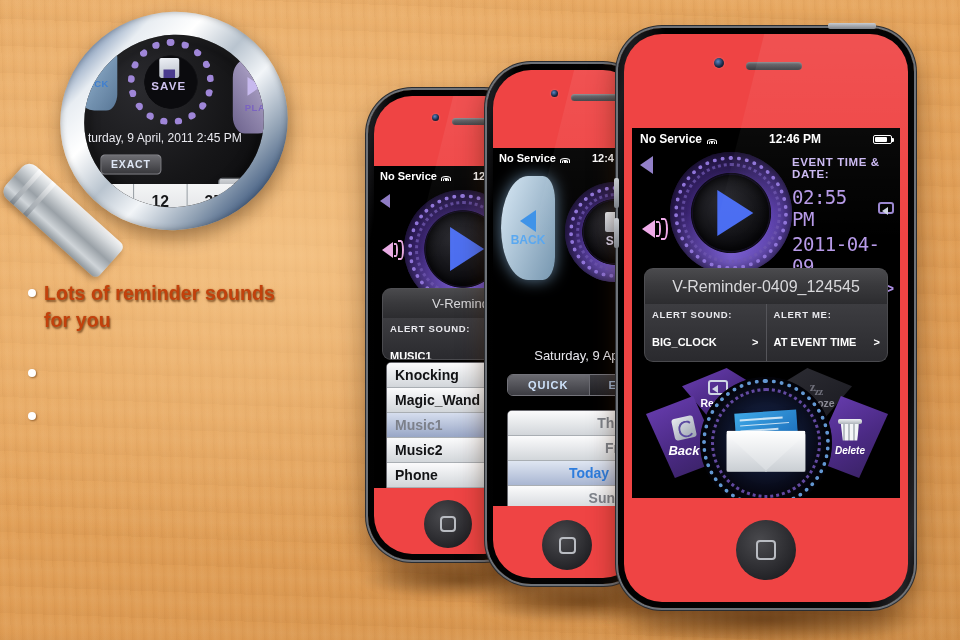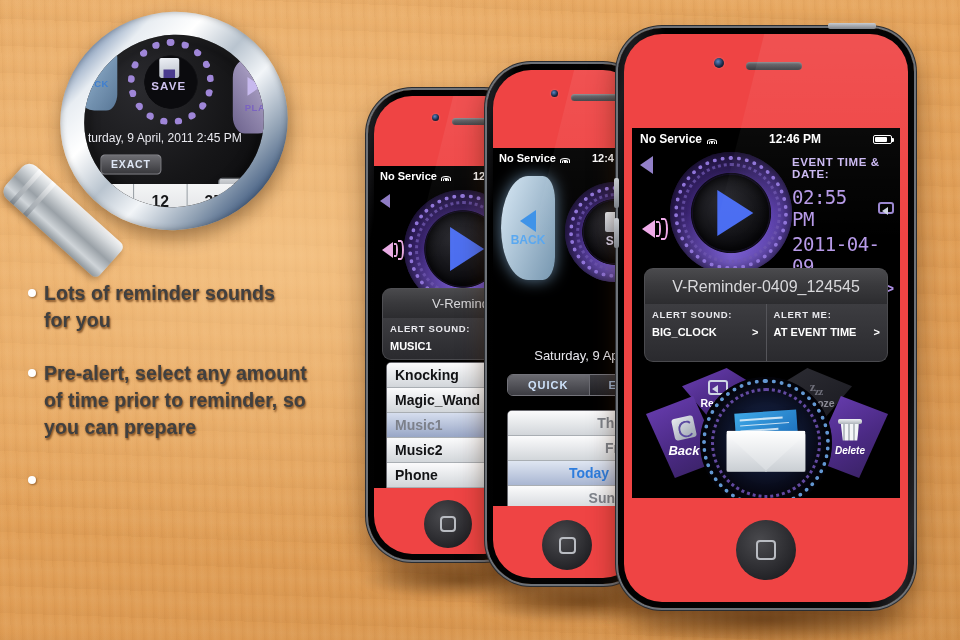--- a/index.html
+++ b/index.html
@@ -18,21 +18,21 @@
   
   .bullets { position:absolute; left:28px; top:280px; width:350px; }
   .bullet { display:flex; margin-bottom:26px; }
   .bullet:last-child { margin-bottom:0; }
   .dot {
     width:8px; height:8px; border-radius:50%; background:#fff;
     margin-top:9px; margin-right:8px; flex:0 0 8px;
     box-shadow:1px 1px 2px rgba(90,45,10,.55);
   }
   .btext {
-    color:#404040; font-size:19.5px; line-height:1.38; font-weight:bold;
+    color:#c2410c; font-size:19.5px; line-height:1.38; font-weight:bold;
     letter-spacing:.1px;
     text-shadow:1px 2px 2px rgba(95,50,12,.72), 0 0 2px rgba(120,60,15,.4);
   }
   .btext.tight { line-height:1.12; }
 
   
   .mag { position:absolute; left:8px; top:4px; width:290px; height:250px; }
   .mag-handle {
     position:absolute; left:6px; top:150px; width:130px; height:44px;
     transform:rotate(42deg); transform-origin:left center;
@@ -208,21 +208,21 @@
   }
   .infobar {
     position:absolute; display:flex;
     background:linear-gradient(180deg,#3d3d41,#2a2a2e);
     border:1px solid #4a4a4e; border-top:none; border-radius:0 0 9px 9px;
     color:#fff; overflow:hidden;
   }
   .infocell { flex:1; padding:5px 7px; }
   .infocell + .infocell { border-left:1px solid #55555a; }
   .infocell .lbl { font-size:9.5px; font-weight:bold; letter-spacing:.7px; color:#e9e9ee; }
-  .infocell .val { display:flex; justify-content:space-between; align-items:center; margin-top:6px; font-size:11px; font-weight:bold; color:#fff; }
+  .infocell .val { display:flex; justify-content:space-between; align-items:center; margin-top:16px; font-size:11px; font-weight:bold; color:#fff; }
 
   
   .cluster { position:absolute; }
   .center-ring {
     position:absolute; left:50%; top:50%; transform:translate(-50%,-50%);
     border-radius:50%;
     background:radial-gradient(circle at 50% 45%, #1a2b55 0%, #060610 62%, #000 100%);
     box-shadow:inset 0 0 20px #000;
   }
   .center-ring .d1 { position:absolute; inset:2px; border-radius:50%; border:4px dotted #6ea8e8; opacity:.9; }
@@ -380,25 +380,20 @@
   <div class="bullets">
     <div class="bullet">
       <span class="dot"></span>
       <div class="btext">
         <div>Lots of reminder sounds</div>
         <div>for you</div>
       </div>
     </div>
     <div class="bullet">
       <span class="dot"></span>
-      <div class="btext">
-        <div>Pre-alert, select any amount</div>
-        <div>of time prior to reminder, so</div>
-        <div>you can prepare</div>
-      </div>
     </div>
     <div class="bullet">
       <span class="dot"></span>
     </div>
   </div>
 
   <div class="shadowpool" style="left:360px; top:560px; width:200px; height:40px;"></div>
   <div class="phone" style="left:368px; top:90px; width:160px; height:470px;">
     <div class="body"></div>
     <div class="glass">

